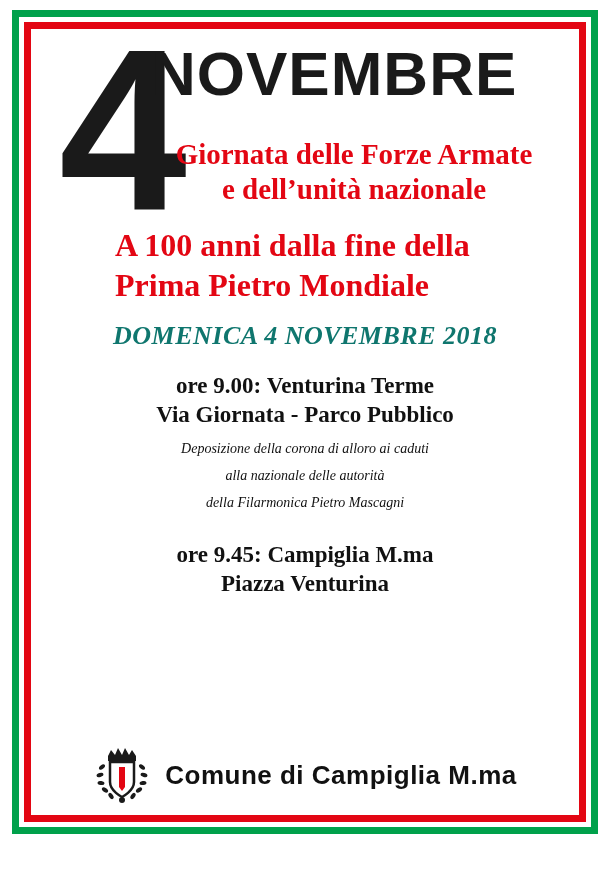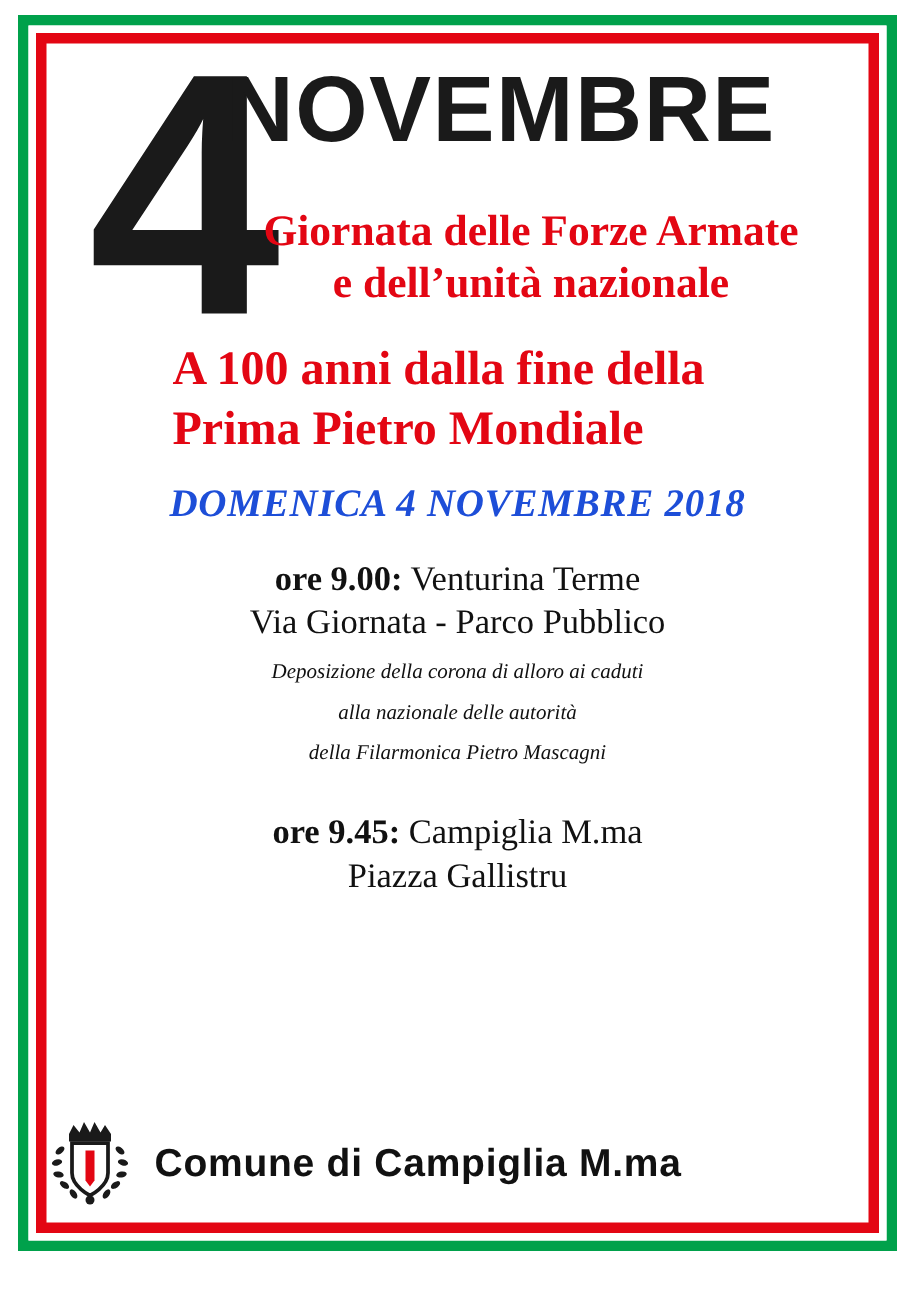--- a/index.html
+++ b/index.html
@@ -110,59 +110,61 @@
   }
 
   
   .date-line {
     margin-top: 22px;
     text-align: center;
     font-family: "Liberation Serif", serif;
     font-weight: bold;
     font-style: italic;
     font-size: 26px;
-    color: #1d4ed8;
+    color: #0f766e;
     letter-spacing: 0.5px;
   }
 
   
   .event {
     margin-top: 20px;
     text-align: center;
     color: #111111;
   }
   .event .line-time {
     font-size: 23px;
     line-height: 29px;
   }
   .event .line-time .hour {
     font-weight: bold;
   }
   .event .place {
     font-size: 23px;
     line-height: 29px;
+    font-weight: bold;
   }
   .event .desc {
     font-style: italic;
     font-size: 14px;
     line-height: 27px;
     margin-top: 6px;
   }
   .event.second {
     margin-top: 24px;
   }
 
   
   .footer {
     position: absolute;
     left: 0;
     right: 0;
     bottom: 8px;
     display: flex;
     align-items: center;
+    justify-content: center;
   }
   .crest {
     width: 58px;
     height: 64px;
     position: relative;
     margin-right: 14px;
   }
   .comune {
     font-family: "Liberation Sans", sans-serif;
     font-weight: bold;
@@ -208,21 +210,21 @@
         <div>alla nazionale delle autorità</div>
         <div>della  Filarmonica Pietro Mascagni</div>
       </div>
     </div>
 
     <div class="event second">
       <div class="line-time">
         <span class="hour">ore  9.45:</span>
         <span class="place">Campiglia M.ma</span>
       </div>
-      <div class="place">Piazza Gallistru</div>
+      <div class="place">Piazza Venturina</div>
     </div>
 
     <div class="footer">
       <div class="crest">
         <svg width="58" height="64" viewBox="0 0 58 64" xmlns="http://www.w3.org/2000/svg">
 
           <g fill="#1a1a1a">
             <ellipse cx="9" cy="24" rx="3.5" ry="2" transform="rotate(-40 9 24)"></ellipse>
             <ellipse cx="7" cy="32" rx="3.5" ry="2" transform="rotate(-15 7 32)"></ellipse>
             <ellipse cx="8" cy="40" rx="3.5" ry="2" transform="rotate(10 8 40)"></ellipse>

